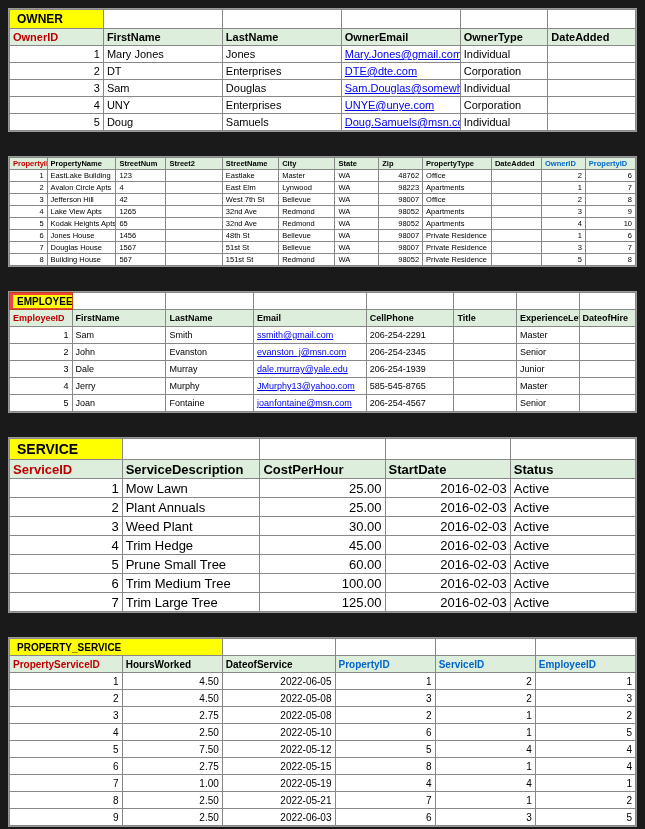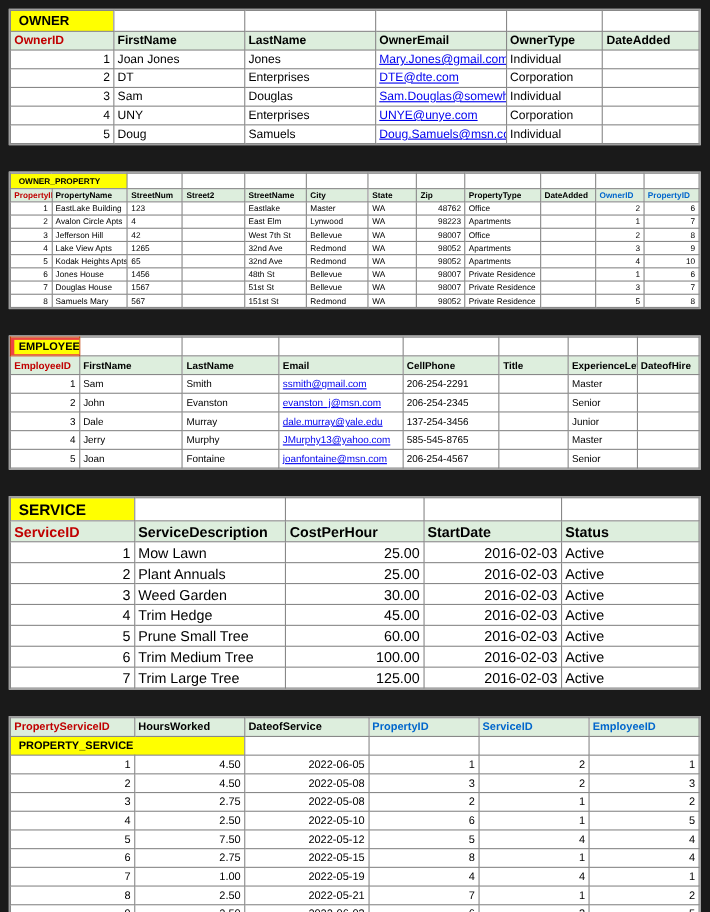--- a/index.html
+++ b/index.html
@@ -51,21 +51,21 @@
             <th class="">FirstName</th>
             <th class="">LastName</th>
             <th class="">OwnerEmail</th>
             <th class="">OwnerType</th>
             <th class="">DateAdded</th>
           </tr>
         </thead>
         <tbody>
           <tr>
             <td class="r">1</td>
-            <td class="">Joan Jones</td>
+            <td class="">Mary Jones</td>
             <td class="">Jones</td>
             <td class=""><span class="link">Mary.Jones@gmail.com</span></td>
             <td class="">Individual</td>
             <td class=""></td>
           </tr>
           <tr>
             <td class="r">2</td>
             <td class="">DT</td>
             <td class="">Enterprises</td>
             <td class=""><span class="link">DTE@dte.com</span></td>
@@ -110,33 +110,20 @@
           <col style="width:9%">
           <col style="width:7%">
           <col style="width:7%">
           <col style="width:11%">
           <col style="width:8%">
           <col style="width:7%">
           <col style="width:8%">
         </colgroup>
         <thead>
           <tr>
-            <th colspan="2" style="background:#ffff00;border:1px solid #888"><span class="title">OWNER_PROPERTY</span></th>
-            <th style="background:#fff"></th>
-            <th style="background:#fff"></th>
-            <th style="background:#fff"></th>
-            <th style="background:#fff"></th>
-            <th style="background:#fff"></th>
-            <th style="background:#fff"></th>
-            <th style="background:#fff"></th>
-            <th style="background:#fff"></th>
-            <th style="background:#fff"></th>
-            <th style="background:#fff"></th>
-          </tr>
-          <tr>
             <th class="pk">PropertyID</th>
             <th class="">PropertyName</th>
             <th class="">StreetNum</th>
             <th class="">Street2</th>
             <th class="">StreetName</th>
             <th class="">City</th>
             <th class="">State</th>
             <th class="">Zip</th>
             <th class="">PropertyType</th>
             <th class="">DateAdded</th>
@@ -238,21 +225,21 @@
             <td class="">Bellevue</td>
             <td class="">WA</td>
             <td class="r">98007</td>
             <td class="">Private Residence</td>
             <td class=""></td>
             <td class="r">3</td>
             <td class="r">7</td>
           </tr>
           <tr>
             <td class="r">8</td>
-            <td class="">Samuels Mary</td>
+            <td class="">Building House</td>
             <td class="">567</td>
             <td class=""></td>
             <td class="">151st St</td>
             <td class="">Redmond</td>
             <td class="">WA</td>
             <td class="r">98052</td>
             <td class="">Private Residence</td>
             <td class=""></td>
             <td class="r">5</td>
             <td class="r">8</td>
@@ -313,21 +300,21 @@
             <td class="">206-254-2345</td>
             <td class=""></td>
             <td class="">Senior</td>
             <td class=""></td>
           </tr>
           <tr>
             <td class="r">3</td>
             <td class="">Dale</td>
             <td class="">Murray</td>
             <td class=""><span class="link">dale.murray@yale.edu</span></td>
-            <td class="">137-254-3456</td>
+            <td class="">206-254-1939</td>
             <td class=""></td>
             <td class="">Junior</td>
             <td class=""></td>
           </tr>
           <tr>
             <td class="r">4</td>
             <td class="">Jerry</td>
             <td class="">Murphy</td>
             <td class=""><span class="link">JMurphy13@yahoo.com</span></td>
             <td class="">585-545-8765</td>
@@ -383,21 +370,21 @@
           </tr>
           <tr>
             <td class="r">2</td>
             <td class="">Plant Annuals</td>
             <td class="r">25.00</td>
             <td class="r">2016-02-03</td>
             <td class="">Active</td>
           </tr>
           <tr>
             <td class="r">3</td>
-            <td class="">Weed Garden</td>
+            <td class="">Weed Plant</td>
             <td class="r">30.00</td>
             <td class="r">2016-02-03</td>
             <td class="">Active</td>
           </tr>
           <tr>
             <td class="r">4</td>
             <td class="">Trim Hedge</td>
             <td class="r">45.00</td>
             <td class="r">2016-02-03</td>
             <td class="">Active</td>
@@ -431,34 +418,34 @@
         <colgroup>
           <col style="width:18%">
           <col style="width:16%">
           <col style="width:18%">
           <col style="width:16%">
           <col style="width:16%">
           <col style="width:16%">
         </colgroup>
         <thead>
           <tr>
+            <th colspan="2" style="background:#ffff00;border:1px solid #888"><span class="title">PROPERTY_SERVICE</span></th>
+            <th style="background:#fff"></th>
+            <th style="background:#fff"></th>
+            <th style="background:#fff"></th>
+            <th style="background:#fff"></th>
+          </tr>
+          <tr>
             <th class="pk">PropertyServiceID</th>
             <th class="">HoursWorked</th>
             <th class="">DateofService</th>
             <th class="fk">PropertyID</th>
             <th class="fk">ServiceID</th>
             <th class="fk">EmployeeID</th>
           </tr>
-          <tr>
-            <th colspan="2" style="background:#ffff00;border:1px solid #888"><span class="title">PROPERTY_SERVICE</span></th>
-            <th style="background:#fff"></th>
-            <th style="background:#fff"></th>
-            <th style="background:#fff"></th>
-            <th style="background:#fff"></th>
-          </tr>
         </thead>
         <tbody>
           <tr>
             <td class="r">1</td>
             <td class="r">4.50</td>
             <td class="r">2022-06-05</td>
             <td class="r">1</td>
             <td class="r">2</td>
             <td class="r">1</td>
           </tr>

